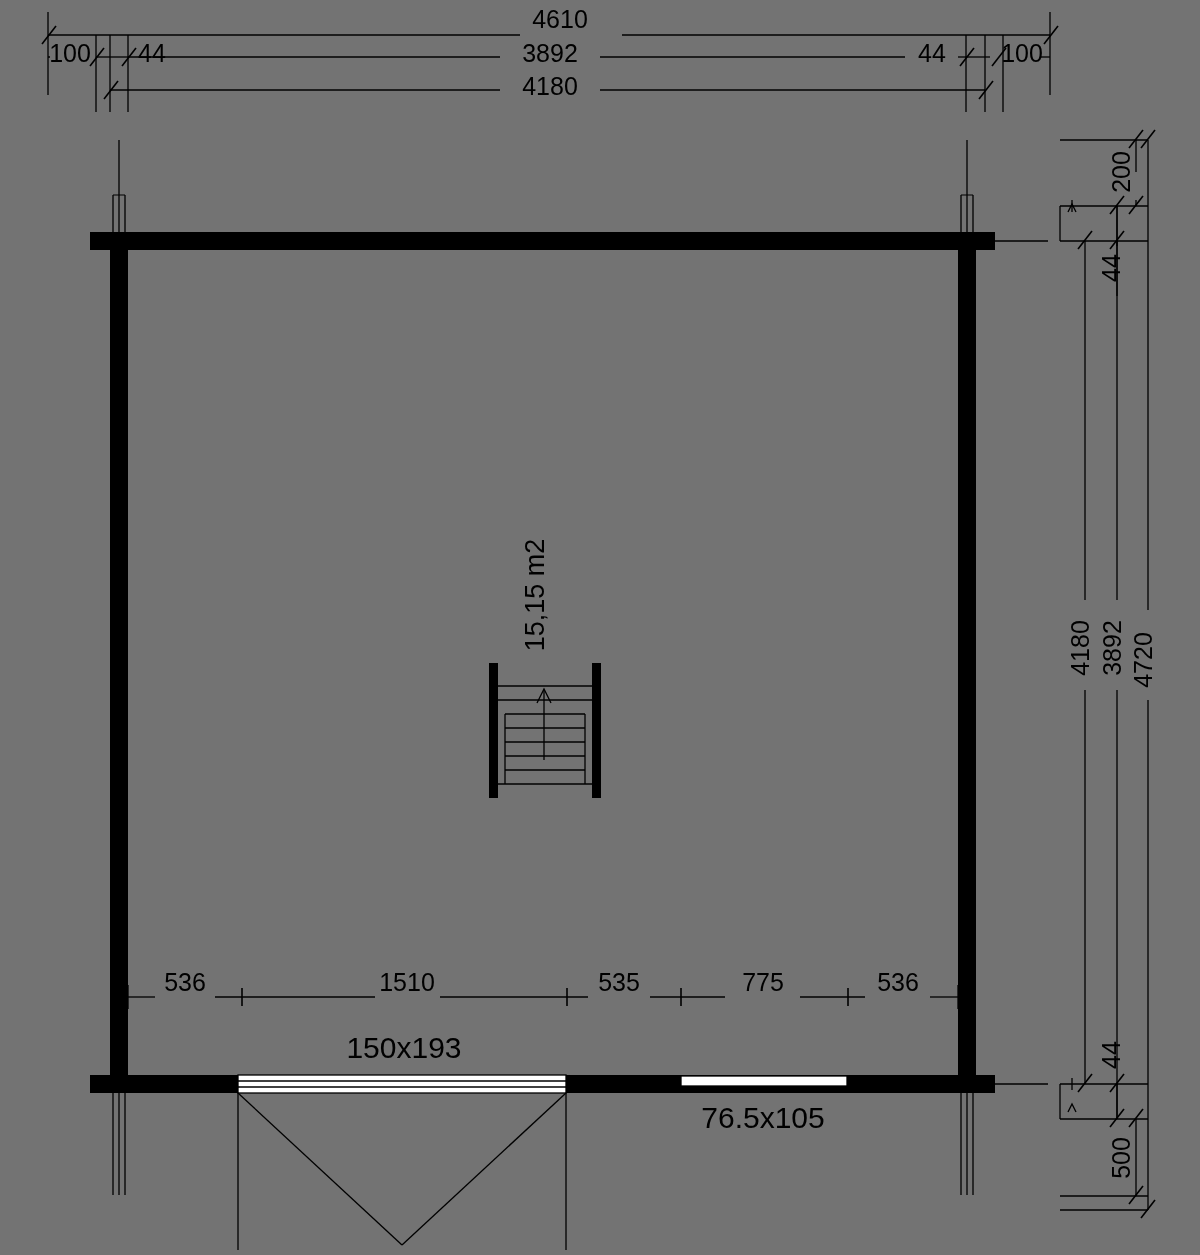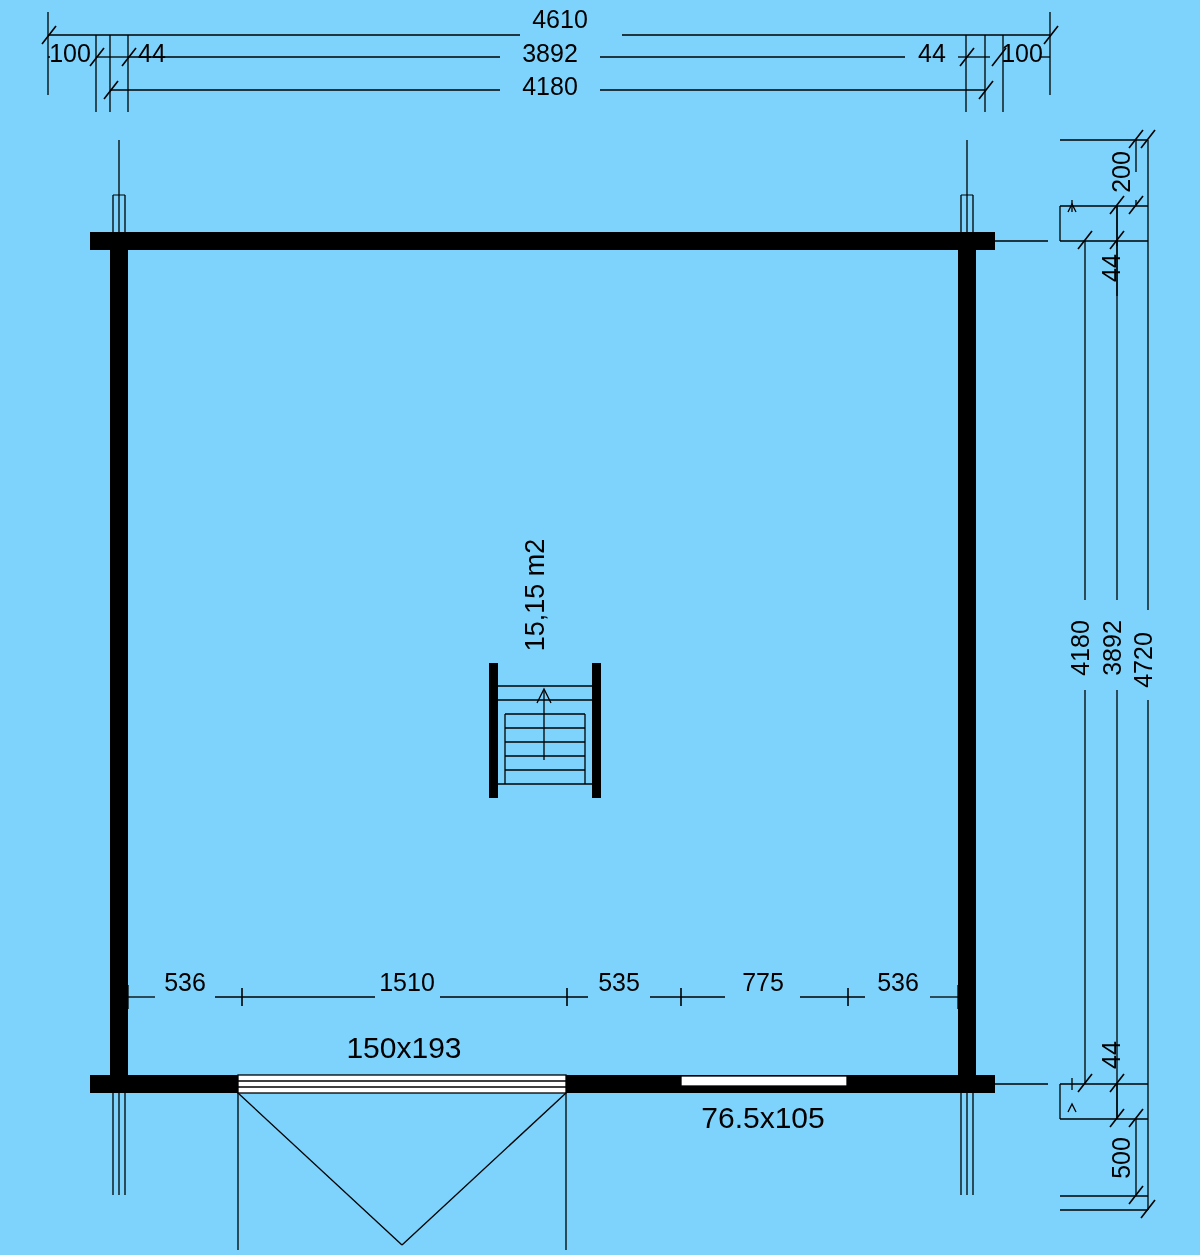--- a/index.html
+++ b/index.html
@@ -9,21 +9,21 @@
   }
   body {
     font-family: "Liberation Sans", sans-serif;
     color: #000000;
   }
   #sheet {
     position: relative;
     width: 1200px;
     height: 1255px;
     overflow: hidden;
-    background: #7dd3fc;
+    background: #737373;
   }
   #sheet svg {
     position: absolute;
     left: 0;
     top: 0;
   }
   .dimtext {
     font-family: "Liberation Sans", sans-serif;
     font-size: 25px;
     fill: #000000;

